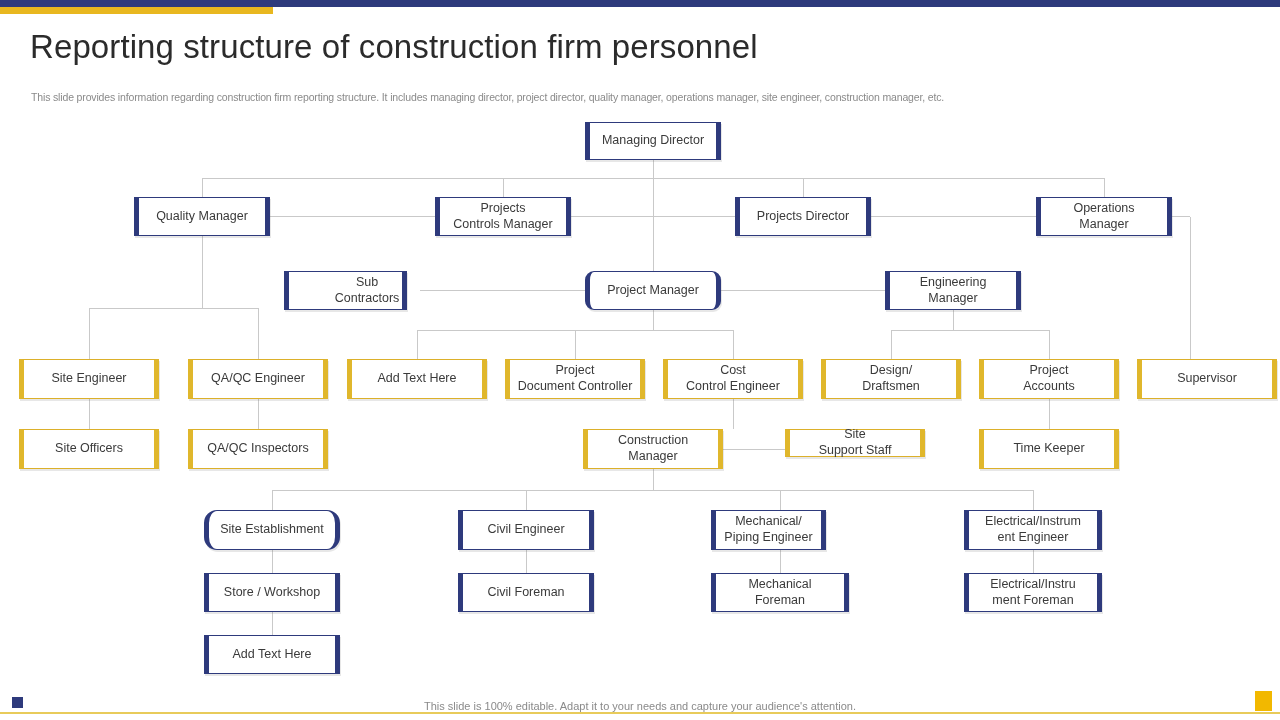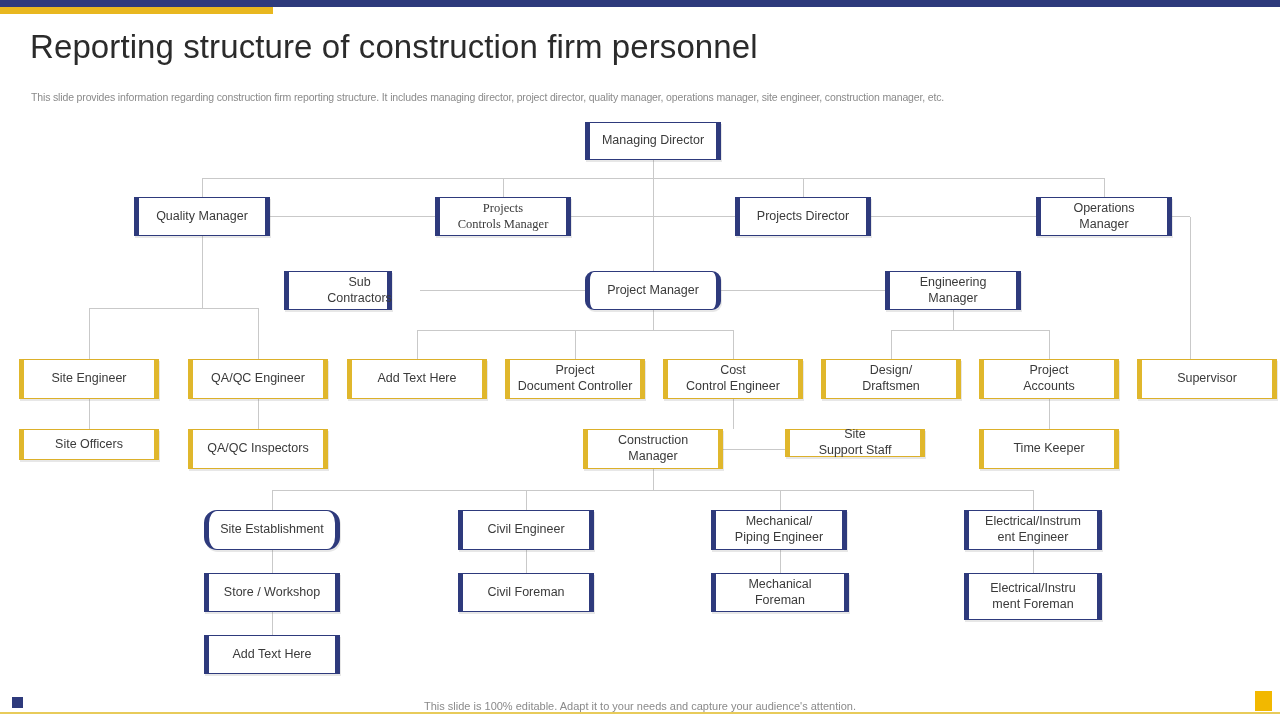--- a/index.html
+++ b/index.html
@@ -185,30 +185,30 @@
         <line x1="772" y1="490" x2="772" y2="510" stroke="#c9c9c9" stroke-width="1" shape-rendering="crispEdges"></line>
         <line x1="1025" y1="490" x2="1025" y2="510" stroke="#c9c9c9" stroke-width="1" shape-rendering="crispEdges"></line>
       </svg>
 
   <div class="node blue" style="left: 577px; top: 122px; width: 136px; height: 38px;">
         <span>Managing Director</span>
       </div>
       <div class="node blue" style="left: 126px; top: 197px; width: 136px; height: 39px;">
         <span>Quality Manager</span>
       </div>
-      <div class="node blue" style="left: 427px; top: 197px; width: 136px; height: 39px; font-family: Liberation Serif, serif;">
+      <div class="node blue" style="left: 427px; top: 197px; width: 136px; height: 39px;">
         <span>Projects<br>Controls Manager</span>
       </div>
       <div class="node blue" style="left: 727px; top: 197px; width: 136px; height: 39px;">
         <span>Projects Director</span>
       </div>
       <div class="node blue" style="left: 1028px; top: 197px; width: 136px; height: 39px;">
         <span>Operations<br>Manager</span>
       </div>
-      <div class="node blue" style="left: 276px; top: 271px; width: 108px; height: 39px; padding-left: 43px;">
+      <div class="node blue" style="left: 276px; top: 271px; width: 123px; height: 39px; padding-left: 43px;">
         <span>Sub Contractors</span>
       </div>
       <div class="node blue" style="left: 577px; top: 271px; width: 136px; height: 39px; border-radius: 9px;">
         <span>Project Manager</span>
       </div>
       <div class="node blue" style="left: 877px; top: 271px; width: 136px; height: 39px;">
         <span>Engineering<br>Manager</span>
       </div>
       <div class="node gold" style="left: 11px; top: 359px; width: 140px; height: 40px;">
         <span>Site Engineer</span>
@@ -227,57 +227,57 @@
       </div>
       <div class="node gold" style="left: 813px; top: 359px; width: 140px; height: 40px;">
         <span>Design/<br>Draftsmen</span>
       </div>
       <div class="node gold" style="left: 971px; top: 359px; width: 140px; height: 40px;">
         <span>Project<br>Accounts</span>
       </div>
       <div class="node gold" style="left: 1129px; top: 359px; width: 140px; height: 40px;">
         <span>Supervisor</span>
       </div>
-      <div class="node gold" style="left: 11px; top: 429px; width: 140px; height: 31px;">
+      <div class="node gold" style="left: 11px; top: 429px; width: 140px; height: 40px;">
         <span>Site Officers</span>
       </div>
       <div class="node gold" style="left: 180px; top: 429px; width: 140px; height: 40px;">
         <span>QA/QC Inspectors</span>
       </div>
       <div class="node gold" style="left: 575px; top: 429px; width: 140px; height: 40px;">
         <span>Construction<br>Manager</span>
       </div>
       <div class="node gold" style="left: 777px; top: 429px; width: 140px; height: 28px;">
         <span>Site<br>Support Staff</span>
       </div>
       <div class="node gold" style="left: 971px; top: 429px; width: 140px; height: 40px;">
         <span>Time Keeper</span>
       </div>
       <div class="node blue" style="left: 196px; top: 510px; width: 136px; height: 40px; border-radius: 13px;">
         <span>Site Establishment</span>
       </div>
       <div class="node blue" style="left: 450px; top: 510px; width: 136px; height: 40px;">
         <span>Civil Engineer</span>
       </div>
-      <div class="node blue" style="left: 703px; top: 510px; width: 136px; height: 40px;">
+      <div class="node blue" style="left: 703px; top: 510px; width: 115px; height: 40px;">
         <span>Mechanical/<br>Piping Engineer</span>
       </div>
       <div class="node blue" style="left: 956px; top: 510px; width: 138px; height: 40px;">
         <span>Electrical/Instrum<br>ent Engineer</span>
       </div>
       <div class="node blue" style="left: 196px; top: 573px; width: 136px; height: 39px;">
         <span>Store / Workshop</span>
       </div>
       <div class="node blue" style="left: 450px; top: 573px; width: 136px; height: 39px;">
         <span>Civil Foreman</span>
       </div>
       <div class="node blue" style="left: 703px; top: 573px; width: 138px; height: 39px;">
         <span>Mechanical<br>Foreman</span>
       </div>
-      <div class="node blue" style="left: 956px; top: 573px; width: 138px; height: 47px;">
+      <div class="node blue" style="left: 956px; top: 573px; width: 138px; height: 39px;">
         <span>Electrical/Instru<br>ment Foreman</span>
       </div>
       <div class="node blue" style="left: 196px; top: 635px; width: 136px; height: 39px;">
         <span>Add Text Here</span>
       </div>
     </div>
 
   <div class="footer-line"></div>
   <div class="footer-sq-blue"></div>
   <div class="footer-sq-gold"></div>

